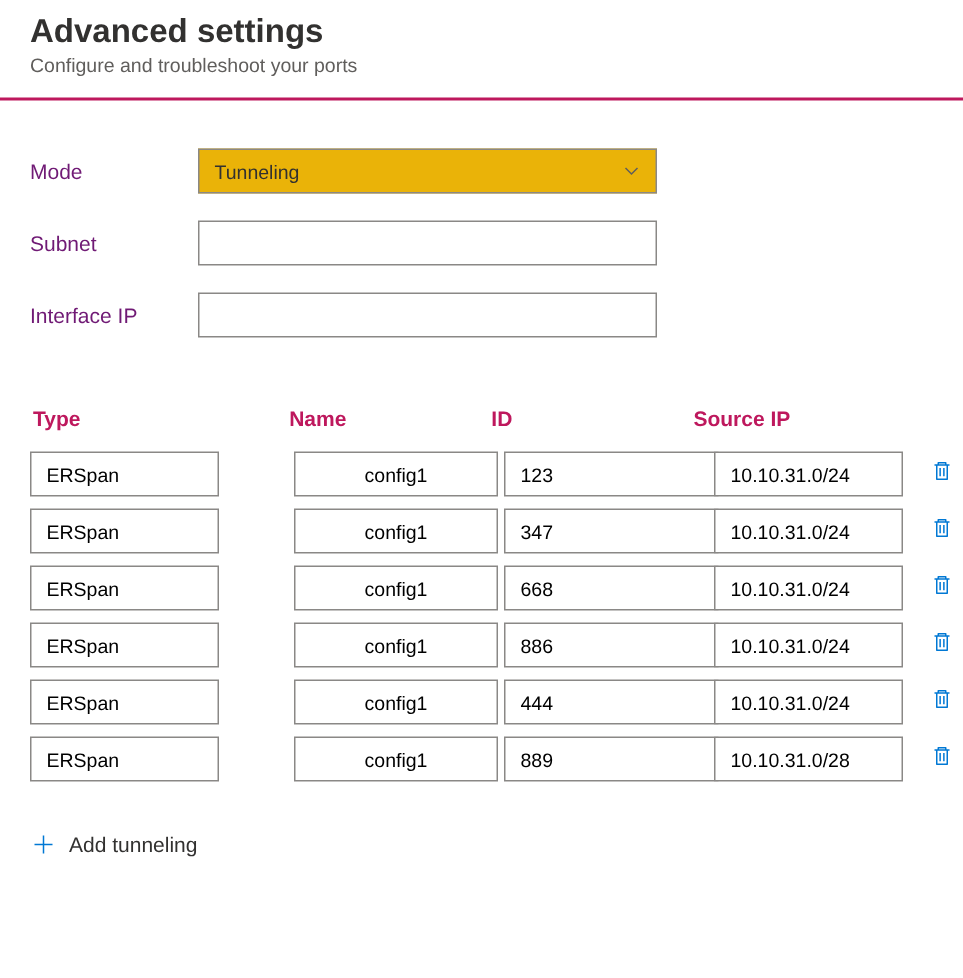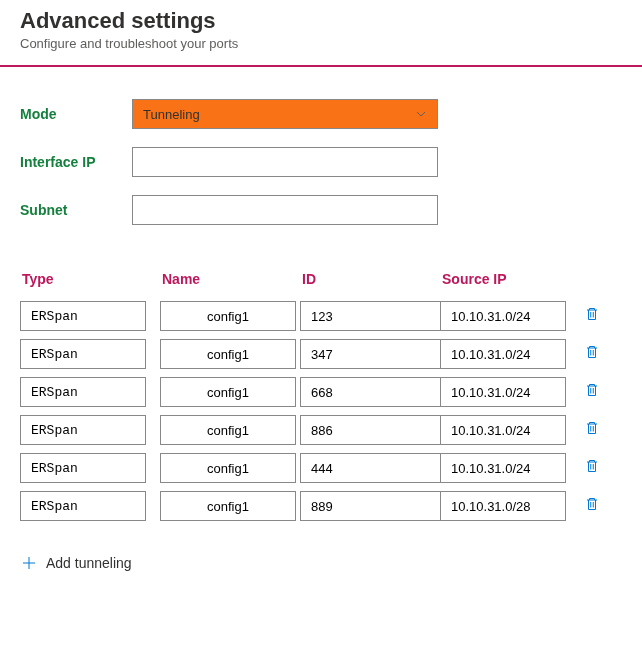--- a/index.html
+++ b/index.html
@@ -28,29 +28,28 @@
       padding: 32px 20px 10px 20px;
     }
     .form-row {
       display: flex;
       align-items: center;
       margin-bottom: 18px;
     }
     .form-label {
       width: 112px;
       font-size: 14px;
-      color: #15803d;
-      font-weight: bold;
+      color: #701a75;
     }
     .select-wrap {
       position: relative;
       width: 306px;
       height: 30px;
       border: 1px solid #8a8886;
-      background: #f97316;
+      background: #eab308;
       display: flex;
       align-items: center;
       padding: 0 10px;
       cursor: pointer;
     }
     .select-value {
       font-size: 13px;
       color: #323130;
       flex: 1;
     }
@@ -72,21 +71,21 @@
       background: #fff;
     }
     .table-section {
       padding: 18px 20px 0 20px;
     }
     .headers {
       display: flex;
       margin-bottom: 14px;
     }
     .col-type { width: 140px; }
-    .col-name { width: 140px; }
+    .col-name { width: 140px; margin-left: 36px; }
     .col-id { width: 140px; }
     .col-source { width: 140px; }
     .col-action { width: 28px; }
     .th {
       font-size: 14px;
       font-weight: 600;
       color: #be185d;
       padding-left: 2px;
     }
     .row {
@@ -97,21 +96,21 @@
     .cell-input {
       height: 30px;
       border: 1px solid #8a8886;
       padding: 0 10px;
       font-size: 13px;
       font-family: inherit;
       outline: none;
       background: #fff;
       margin-right: 14px;
     }
-    .col-type .cell-input { width: 126px; font-family: Liberation Mono, monospace; }
+    .col-type .cell-input { width: 126px; }
     .col-name .cell-input { width: 136px; text-align: center; }
     .col-id .cell-input { width: 143px; }
     .col-source .cell-input { width: 126px; }
     .delete-btn {
       width: 24px;
       height: 24px;
       display: flex;
       align-items: center;
       justify-content: center;
       cursor: pointer;
@@ -150,25 +149,25 @@
     <div class="select-wrap">
       <span class="select-value">Tunneling</span>
       <span class="chevron">
         <svg width="12" height="12" viewBox="0 0 12 12">
             <path d="M2 4 L6 8 L10 4" stroke="#605e5c" stroke-width="1" fill="none"></path>
           </svg>
       </span>
     </div>
   </div>
   <div class="form-row">
+    <div class="form-label">Subnet</div>
+    <input type="text" class="text-input" value="" style="">
+  </div>
+  <div class="form-row">
     <div class="form-label">Interface IP</div>
-    <input type="text" class="text-input" value="" style="">
-  </div>
-  <div class="form-row">
-    <div class="form-label">Subnet</div>
     <input type="text" class="text-input" value="" style="">
   </div>
 </div>
 
 <div class="table-section">
   <div class="headers">
     <div class="col-type">
         <div class="th">Type</div>
       </div>
     <div class="col-name">

